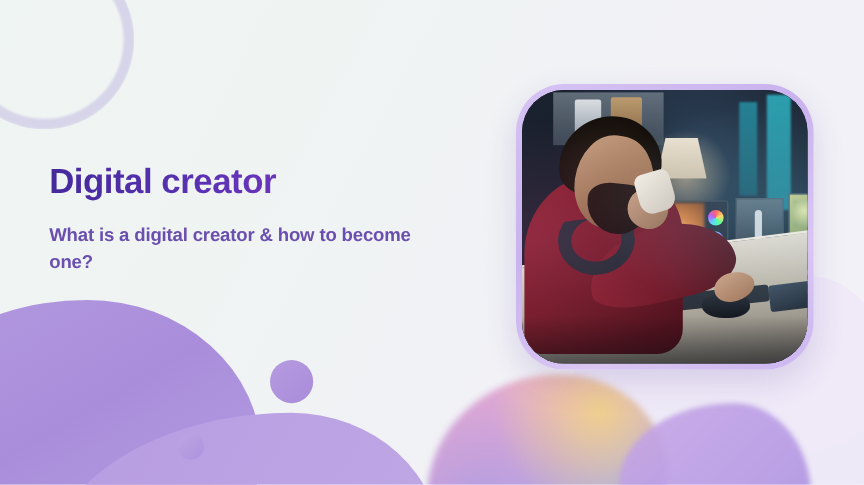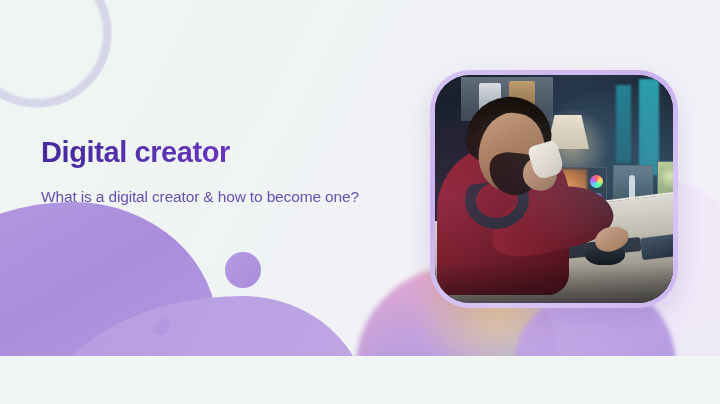--- a/index.html
+++ b/index.html
@@ -6,21 +6,21 @@
   html,body { width:720px; height:404px; overflow:hidden; }
   body {
     font-family:"Liberation Sans", sans-serif;
     background:#f1f5f3;
     position:relative;
   }
 
   
   #slide {
     position:absolute; inset:0;
-    width:720px; height:356px;
+    width:720px; height:404px;
     overflow:hidden;
     background:
       linear-gradient(118deg,#eff5f2 0%,#eff4f3 32%,#f1f1f6 62%,#f3f1f8 100%);
   }
 
   
   .deco { position:absolute; pointer-events:none; }
 
   
   #ring {
@@ -114,21 +114,21 @@
     line-height:1.16;
     background:linear-gradient(90deg,#452a9c 0%,#5c32b4 38%,#7a38c8 70%,#8d3fd6 100%);
     -webkit-background-clip:text;
     background-clip:text;
     color:transparent;
     -webkit-text-fill-color:transparent;
     margin-bottom:16px;
   }
   #subtitle {
     font-size:15.5px;
-    font-weight:400;
+    font-weight:700;
     line-height:1.45;
     color:#6b4fae;
     letter-spacing:-.15px;
     max-width:340px;
   }
 
   
   #photo-card {
     position:absolute;
     left:430px; top:70px;

